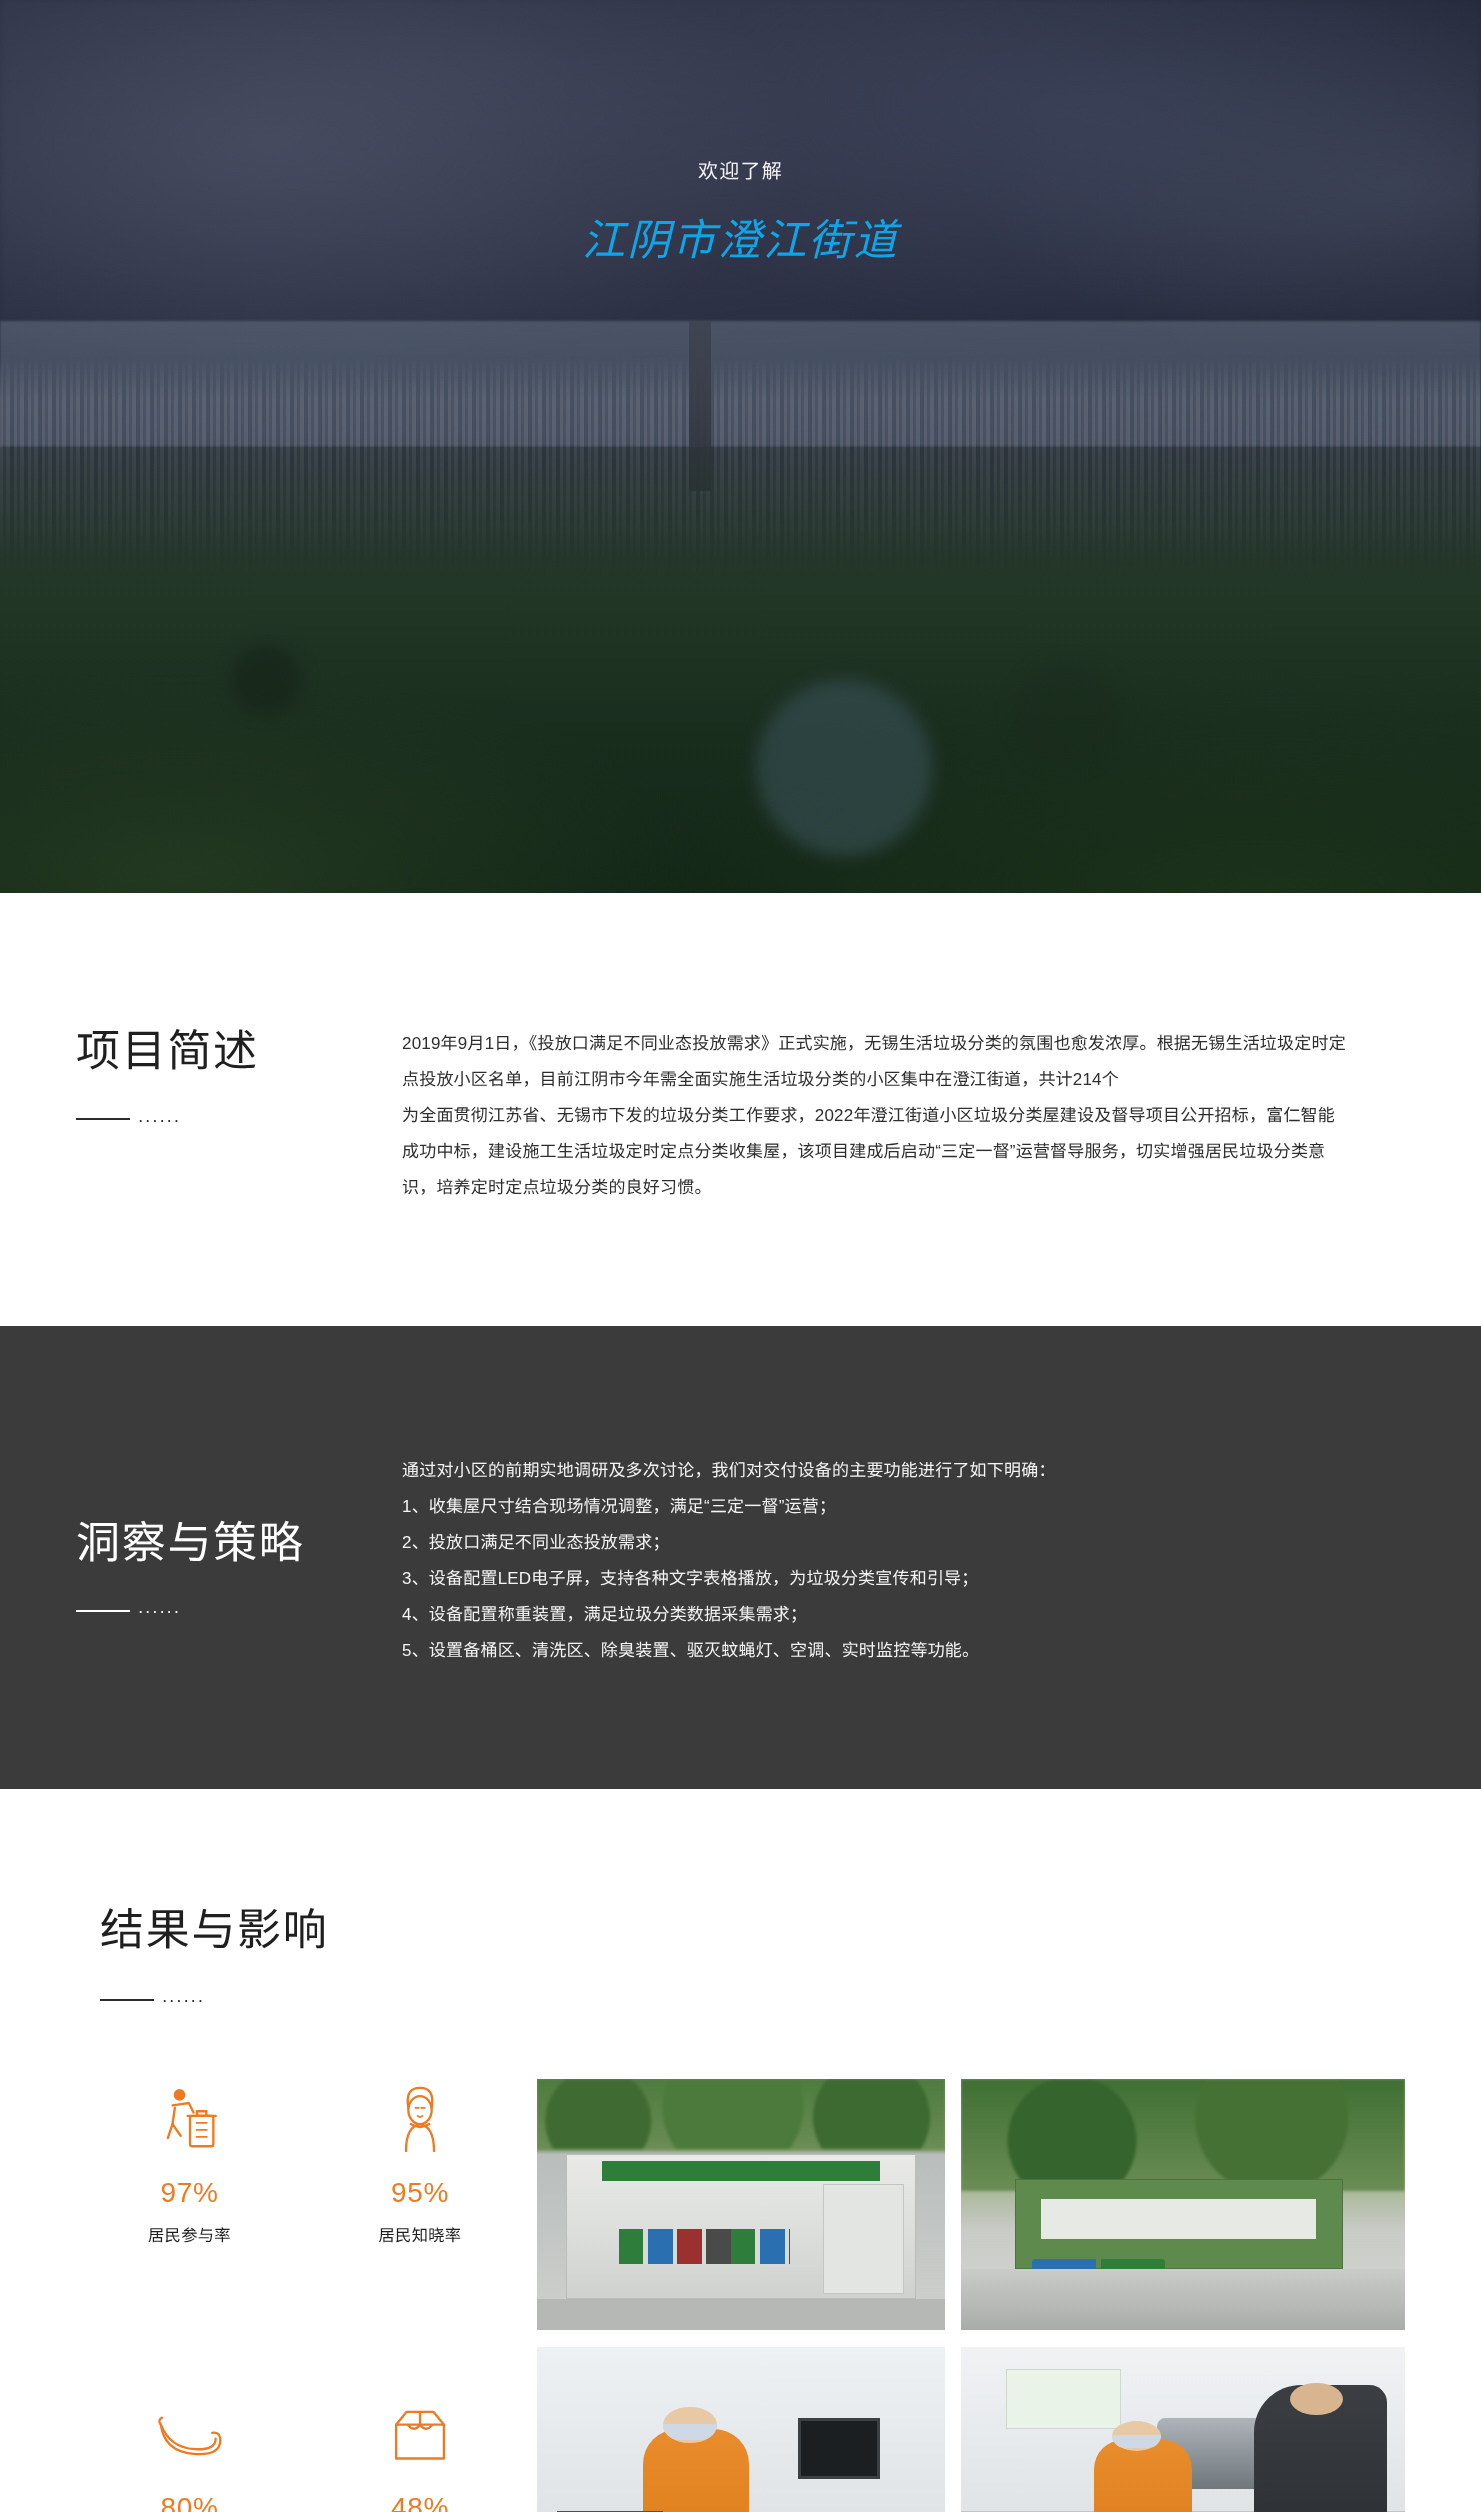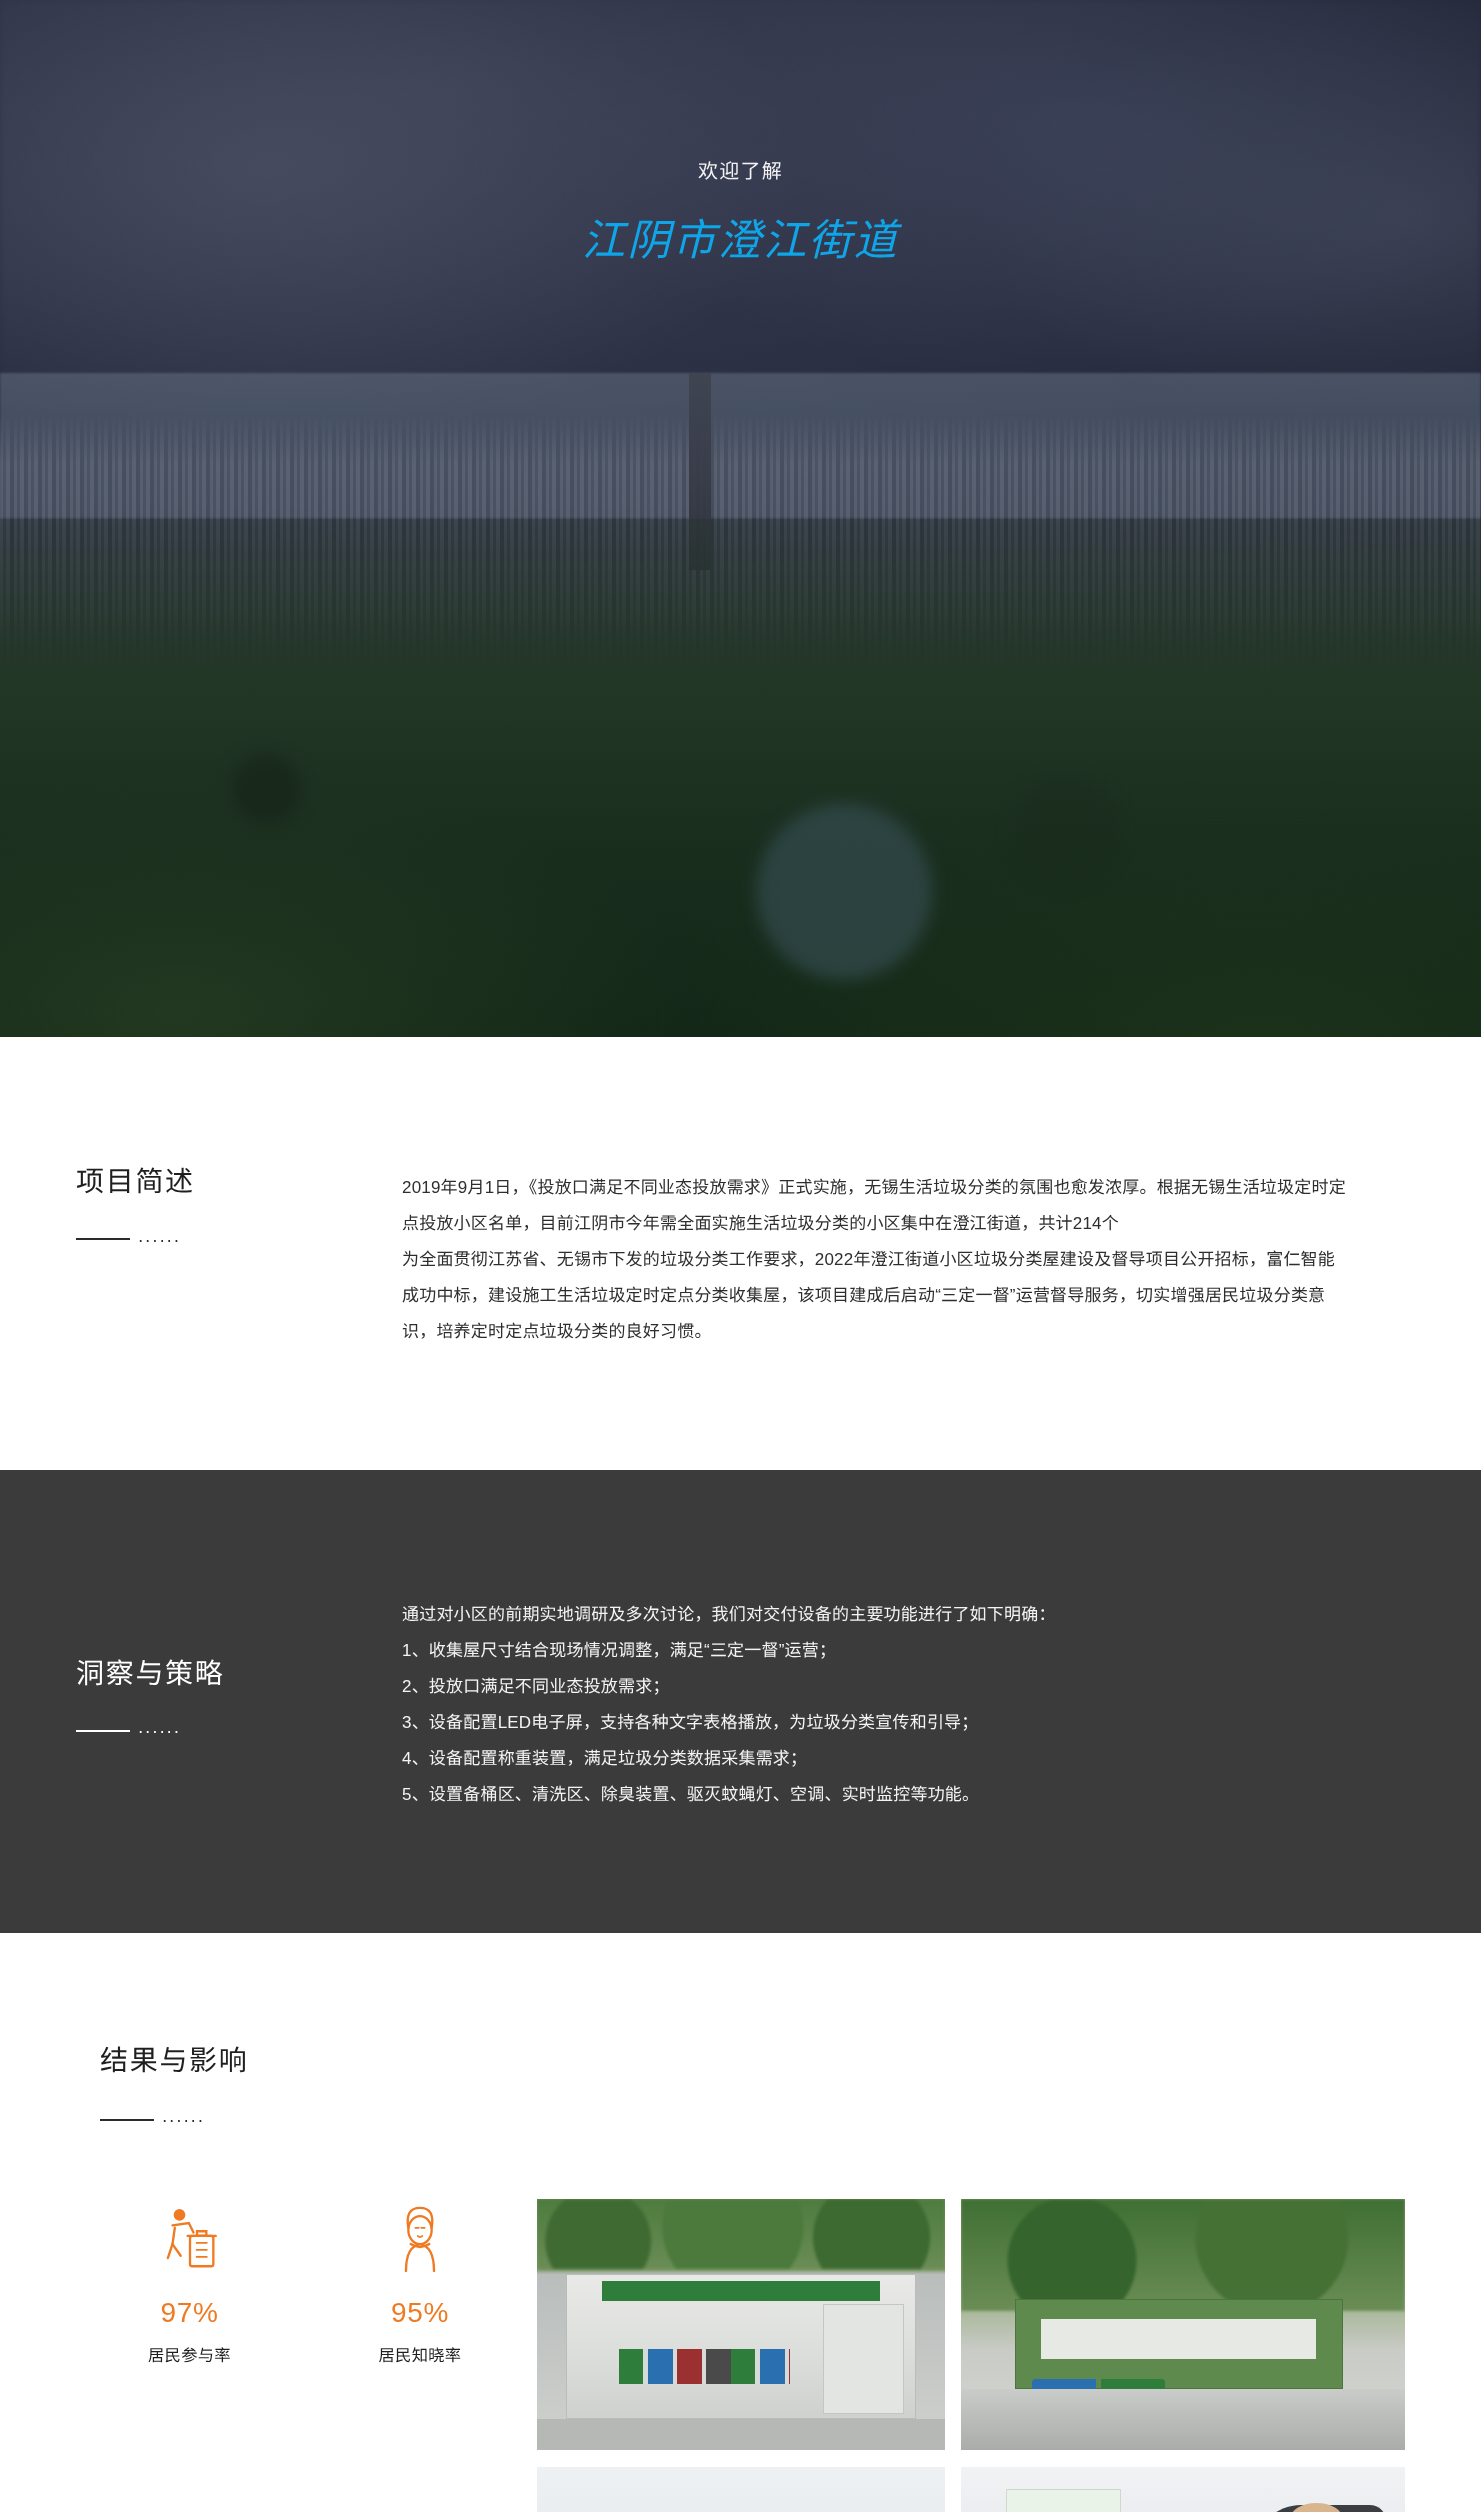--- a/index.html
+++ b/index.html
@@ -8,21 +8,21 @@
     background: #ffffff;
     font-family: "Liberation Sans", "DejaVu Sans", sans-serif;
     -webkit-font-smoothing: antialiased;
   }
   .page { width: 1481px; margin: 0 auto; position: relative; overflow: hidden; }
 
   
   .hero {
     position: relative;
     width: 1481px;
-    height: 1037px;
+    height: 893px;
     overflow: hidden;
     background: #0b1220;
   }
   .hero-sky {
     position: absolute; inset: 0;
     background:
       radial-gradient(ellipse 140% 70% at 30% 8%, #5b5f7e 0%, #3f4560 35%, #2a3147 62%, #1b2233 100%);
   }
   .hero-sky::after{
     content:"";
@@ -102,21 +102,21 @@
     max-width:991px;
     margin:0 auto;
     letter-spacing:0.3px;
   }
 
   
   .section { width:1481px; position:relative; }
   .sec-inner { display:flex; }
   .sec-left { width:402px; padding-left:76px; flex:0 0 402px; }
   .sec-title {
-    font-size:28px;
+    font-size:44px;
     font-weight:400;
     letter-spacing:1.7px;
     margin-bottom:31.5px;
   }
   .rule {
     display:flex; align-items:center; gap:8.2px;
   }
   .rule .bar { display:block; width:54px; height:1.7px; background:currentColor; }
   .rule .dots { font-size:17.5px; letter-spacing:2.3px; line-height:1; transform:translateY(-3.5px); }
   .sec-body {

